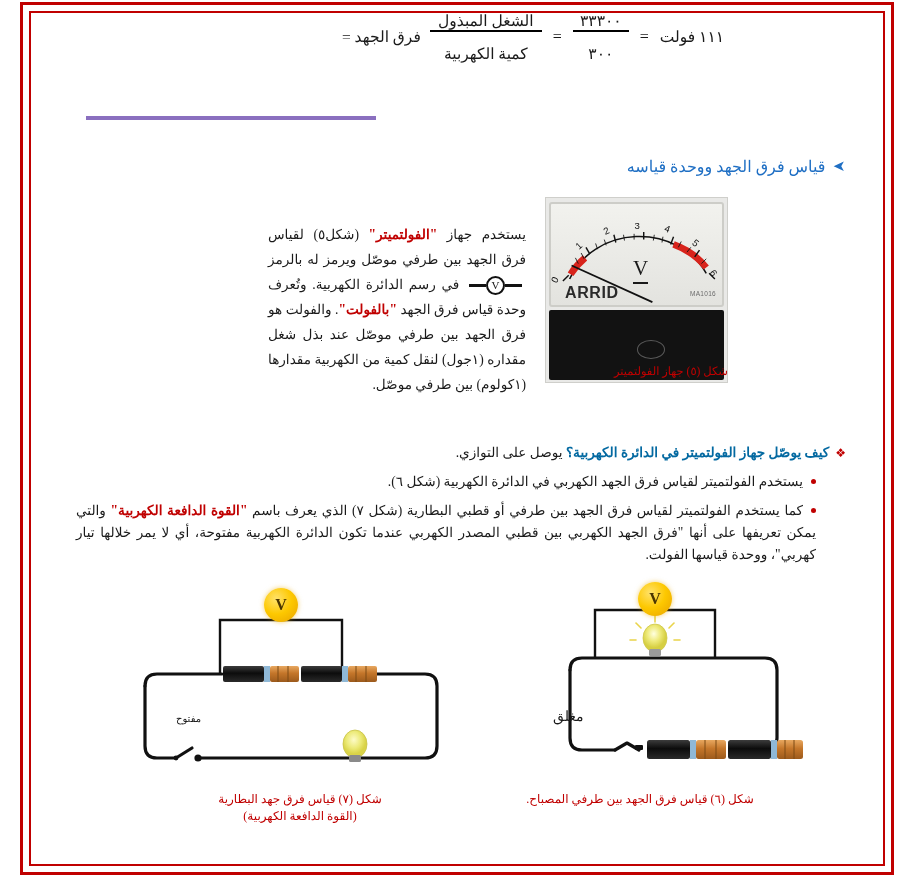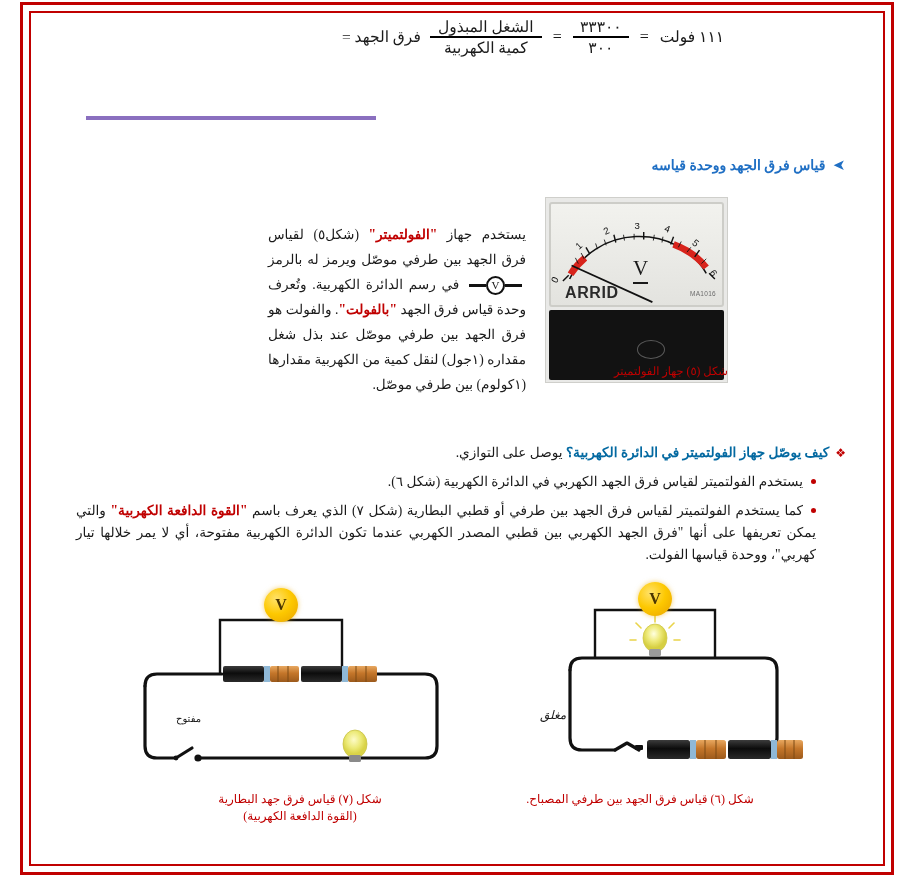--- a/index.html
+++ b/index.html
@@ -36,41 +36,41 @@
     margin-left:42px;
   }
   .eq-term{ font-size:15.5px; color:#1a1a1a; white-space:nowrap; }
   .eq-eq{ font-size:16px; color:#1a1a1a; padding:0 2px; }
   .frac{
     display:inline-flex; flex-direction:column; align-items:center;
     justify-content:center; line-height:1.12;
   }
   .frac .num{ font-size:15.5px; color:#1a1a1a; padding:0 6px 1px 6px; white-space:nowrap;}
   .frac .bar{ height:2px; background:#000; width:100%; min-width:56px; }
-  .frac .den{ font-size:15.5px; color:#1a1a1a; padding:1px 6px 0 6px; white-space:nowrap;}
+  .frac .den{ font-size:15.5px; color:#1a1a1a; padding:13px 6px 0 6px; white-space:nowrap;}
   .frac.wide .bar{ min-width:112px; }
   .eq-result{ font-size:15.5px; color:#1a1a1a; white-space:nowrap; }
 
   
   #divider{
     position:absolute; left:86px; top:116px; width:290px; height:4px;
     background:#8a6fbf;
   }
 
   
   #section-heading{
     position:absolute; right:70px; top:157px;
     display:flex; flex-direction:row; align-items:center; gap:8px;
     direction:rtl;
   }
   #section-heading .arrow{
     color:#1f6fc4; font-size:15px; line-height:1; transform:scaleX(-1);
   }
   #section-heading .htext{
-    color:#1f6fc4; font-weight:bold; font-size:14px;
+    color:#1f6fc4; font-weight:normal; font-size:16px;
   }
 
   
   #intro-para{
     position:absolute; right:390px; top:208px; width:258px;
     direction:rtl; text-align:justify;
     font-size:13.6px; line-height:25px; color:#1a1a1a;
   }
   #intro-para .em{ color:#c00000; font-weight:bold; }
   .vm-symbol{
@@ -382,20 +382,20 @@
       </g>
       <g>
         <rect x="253" y="152" width="43" height="19" rx="2.5" fill="url(#batBlack)"></rect>
         <rect x="296" y="152" width="6" height="19" fill="#8fb8d6"></rect>
         <rect x="302" y="152" width="26" height="19" rx="2.5" fill="url(#batCopper)"></rect>
         <line x1="310" y1="152" x2="310" y2="171" stroke="#7c4a14" stroke-width="1"></line>
         <line x1="319" y1="152" x2="319" y2="171" stroke="#7c4a14" stroke-width="1"></line>
       </g>
     </svg>
     <div class="vmeter-badge" style="left:163px; top:-6px;">V</div>
-    <div style="position:absolute; left:65px; top:120px; font-size:12px; color:#1a1a1a; direction:rtl;font-style:italic;">مغلق</div>
+    <div style="position:absolute; left:78px; top:120px; font-size:14px; color:#1a1a1a; direction:rtl;">مغلق</div>
   </div>
 
   <div class="fig-caption" id="fig6-caption">
     <div>شكل (٦) قياس فرق الجهد بين طرفي المصباح.</div>
   </div>
 
 </div>
 
 </body></html>

